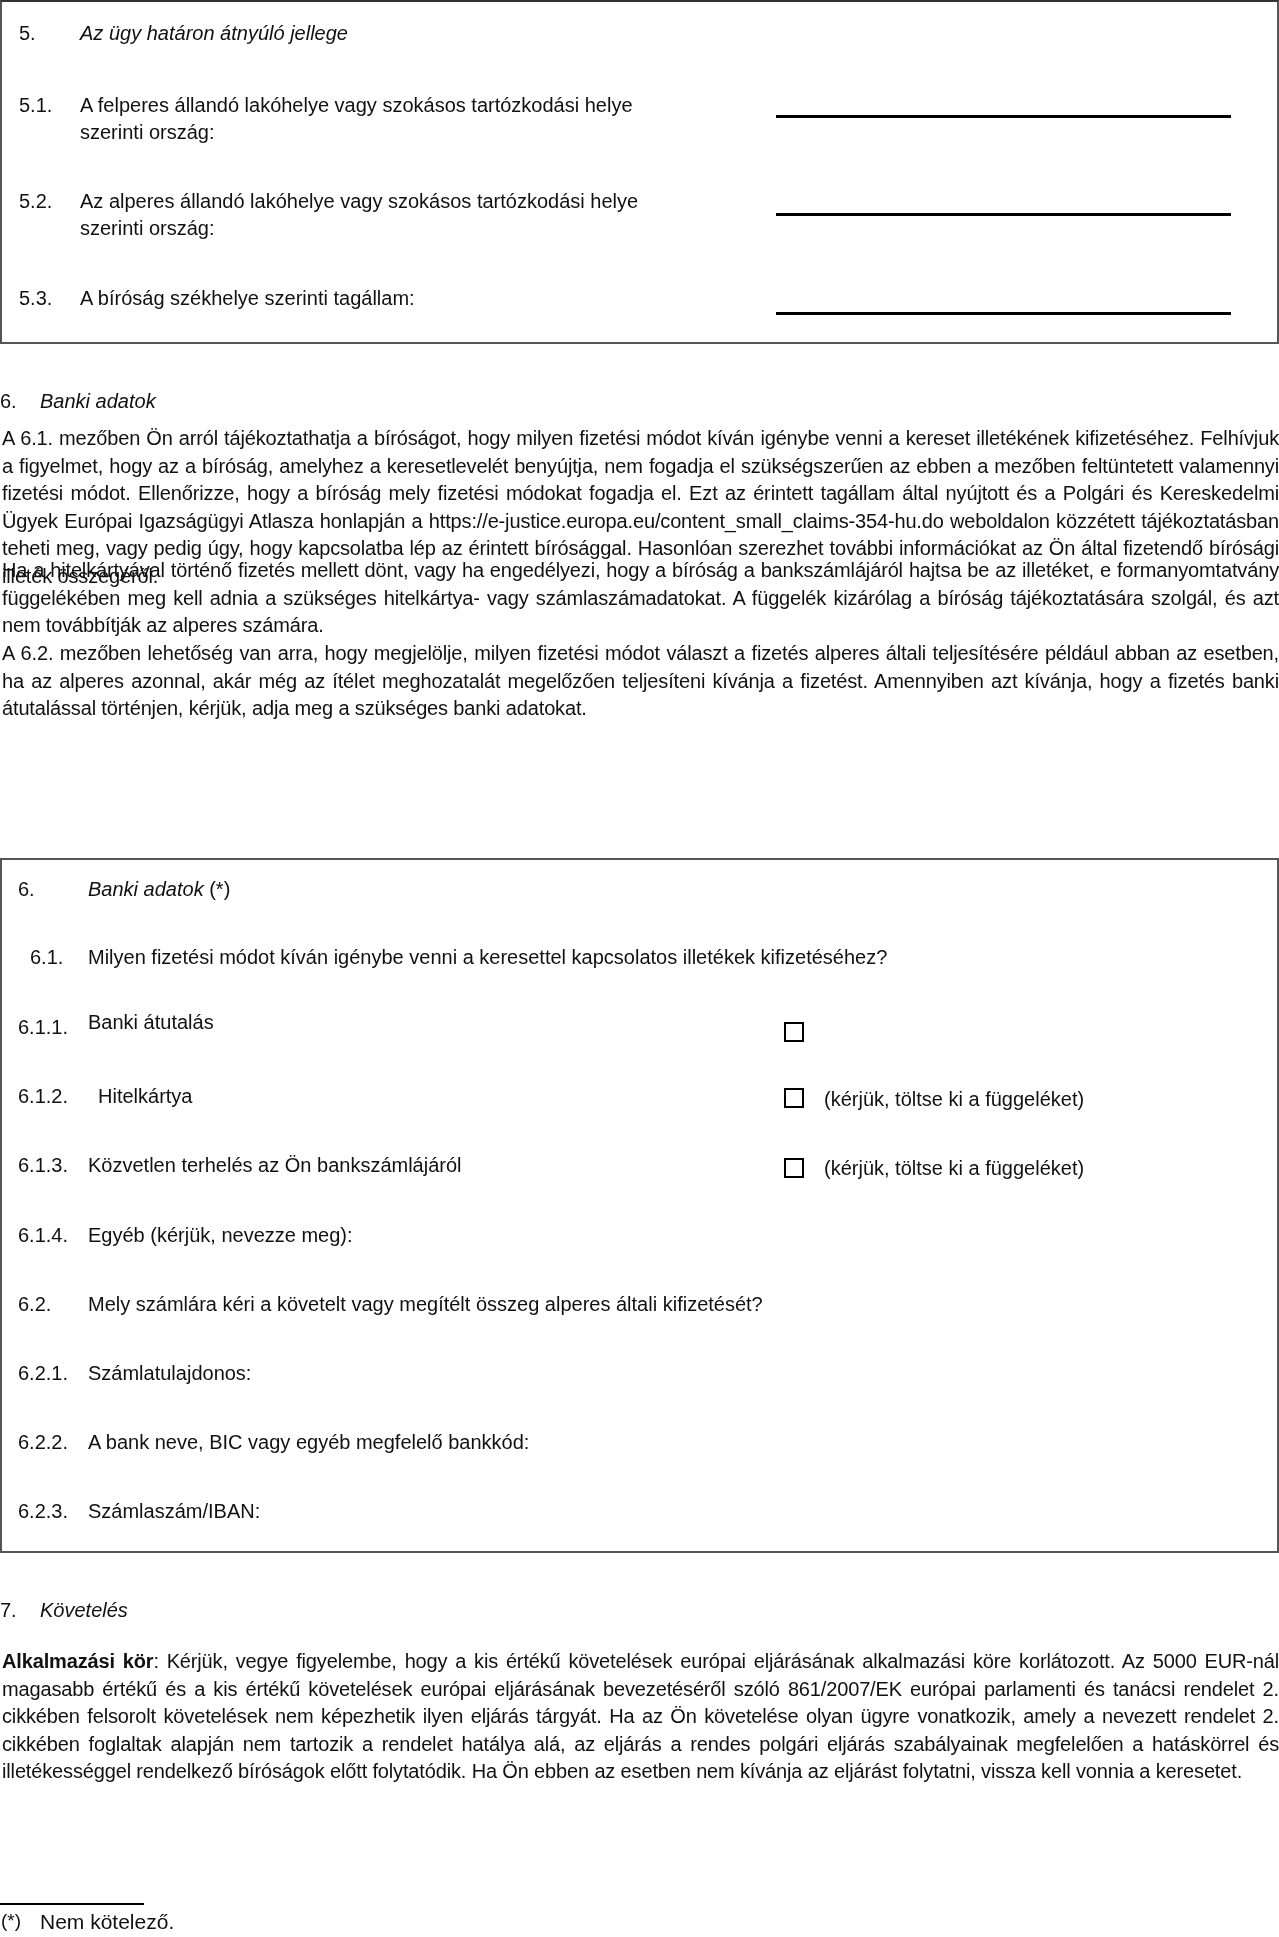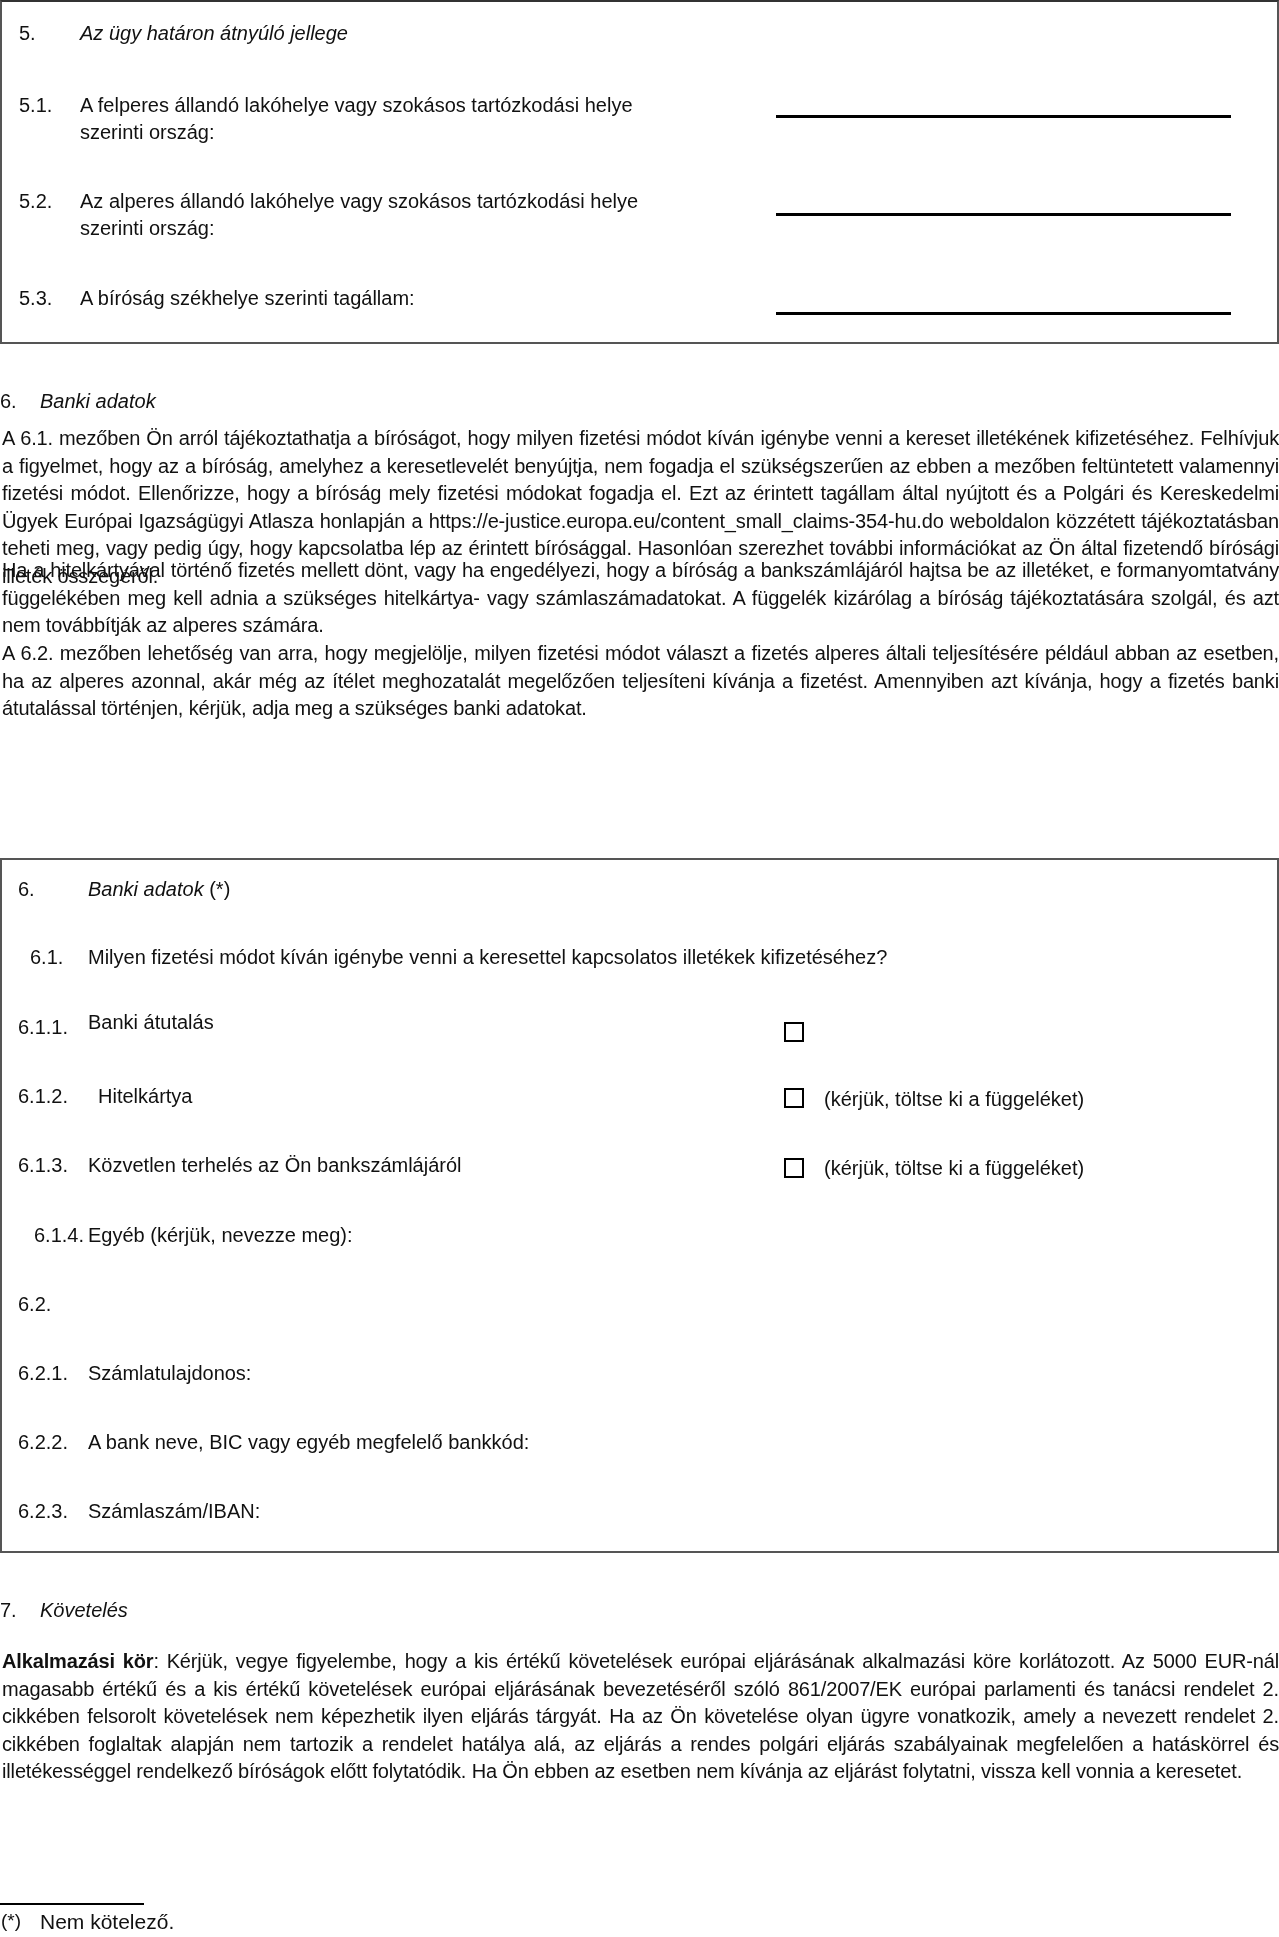--- a/index.html
+++ b/index.html
@@ -76,24 +76,25 @@
   <span class="abs" style="left:16px;top:225px;">6.1.2.</span>
   <span class="abs" style="left:96px;top:225px;">Hitelkártya</span>
   <div class="checkbox" style="top:228px;"></div>
   <span class="abs cb-note" style="top:228px;">(kérjük, töltse ki a függeléket)</span>
 
   <span class="abs" style="left:16px;top:294px;">6.1.3.</span>
   <span class="abs" style="left:86px;top:294px;">Közvetlen terhelés az Ön bankszámlájáról</span>
   <div class="checkbox" style="top:298px;"></div>
   <span class="abs cb-note" style="top:297px;">(kérjük, töltse ki a függeléket)</span>
 
-  <span class="abs" style="left:16px;top:364px;margin-left:16px;">6.1.4.</span>
+  <span class="abs" style="left:16px;top:364px;">6.1.4.</span>
   <span class="abs" style="left:86px;top:364px;">Egyéb (kérjük, nevezze meg):</span>
 
   <span class="abs" style="left:16px;top:433px;">6.2.</span>
+  <span class="abs" style="left:86px;top:433px;">Mely számlára kéri a követelt vagy megítélt összeg alperes általi kifizetését?</span>
 
   <span class="abs" style="left:16px;top:502px;">6.2.1.</span>
   <span class="abs" style="left:86px;top:502px;">Számlatulajdonos:</span>
 
   <span class="abs" style="left:16px;top:571px;">6.2.2.</span>
   <span class="abs" style="left:86px;top:571px;">A bank neve, BIC vagy egyéb megfelelő bankkód:</span>
 
   <span class="abs" style="left:16px;top:640px;">6.2.3.</span>
   <span class="abs" style="left:86px;top:640px;">Számlaszám/IBAN:</span>
 </div>

